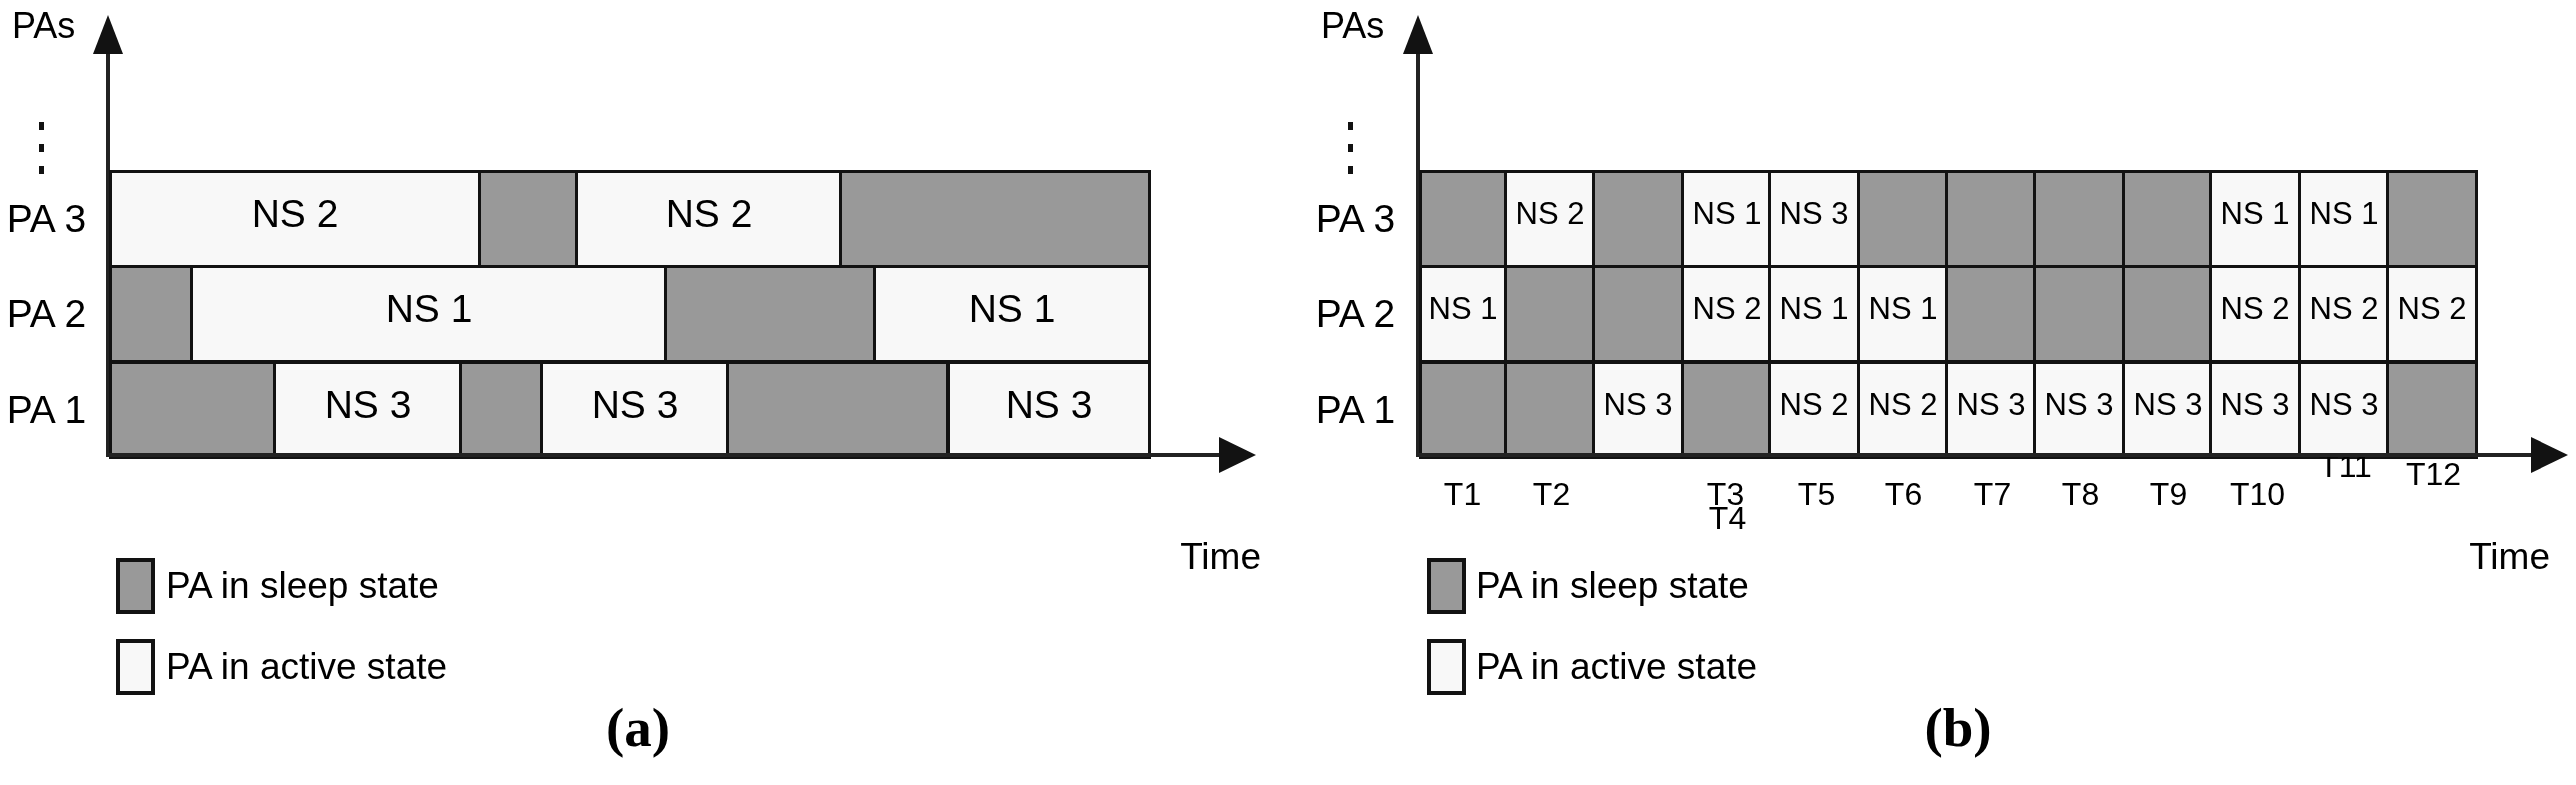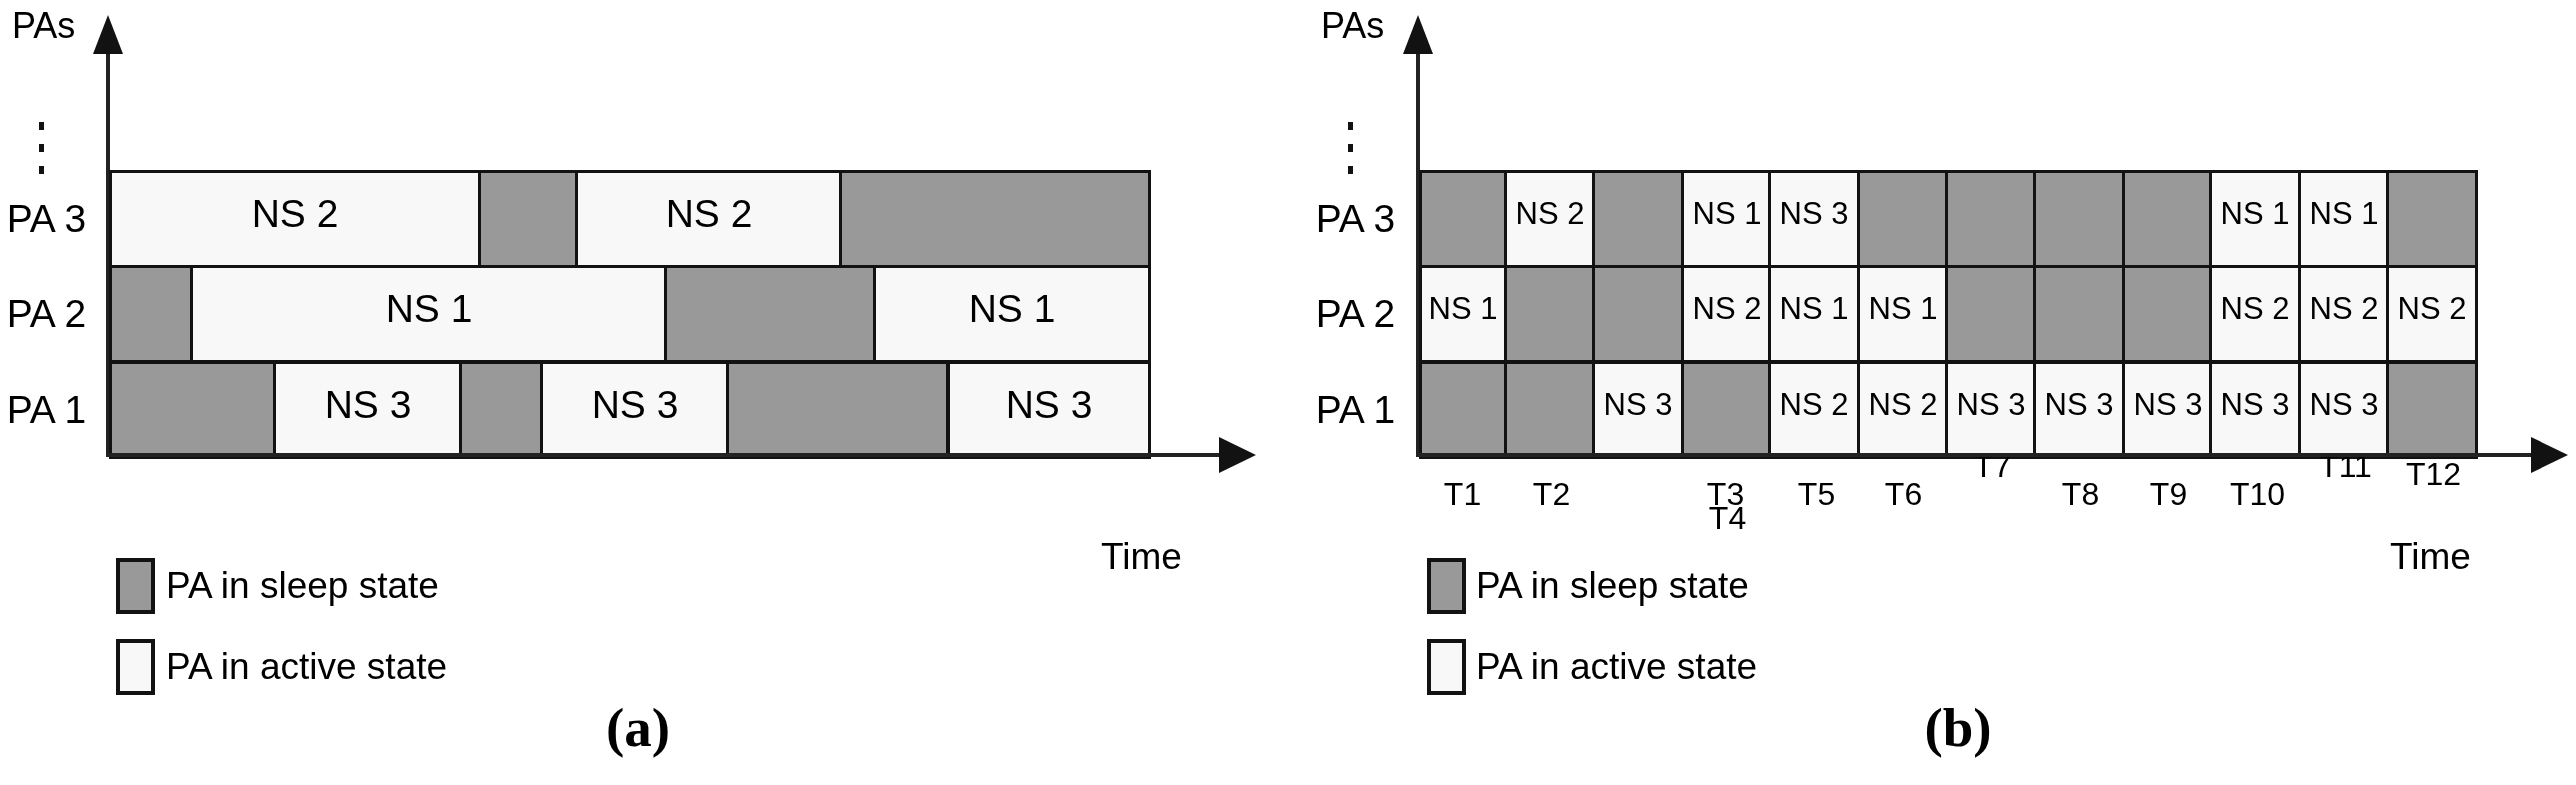--- a/index.html
+++ b/index.html
@@ -22,21 +22,21 @@
   .row-label{position:absolute;display:flex;align-items:center;justify-content:center;
     font-size:39px;white-space:nowrap}
   .cell{position:absolute;box-sizing:border-box;border:3.3px solid var(--border,#111);
     display:flex;align-items:center;justify-content:center}
   .cell.sleep{background:var(--sleep,#999)}
   .cell.active{background:var(--active,#f8f8f8)}
   .cell span{white-space:nowrap;transform:translateY(-5.3px)}
   .cell.fa span{font-size:39px}
   .cell.fb span{font-size:31px}
   .tick{position:absolute;width:93px;text-align:center;font-size:32px}
-  .time{position:absolute;width:160px;text-align:left;font-size:37px}
+  .time{position:absolute;width:160px;text-align:right;font-size:37px}
   .leg-sw{position:absolute;width:39px;height:56px;box-sizing:border-box;
     border:4px solid var(--border,#111)}
   .leg-sw.sleep{background:var(--sleep,#999)}
   .leg-sw.active{background:var(--active,#f8f8f8)}
   .leg-tx{position:absolute;font-size:37px;white-space:nowrap}
   .caption{position:absolute;width:146px;text-align:center;
     font-family:"Liberation Serif",serif;font-weight:700;font-size:55px}
 </style>
 </head>
 <body style="--sleep: #999999; --active: #f8f8f8; --border: #121212; --axis: #222222; --text: #000000;">
@@ -186,21 +186,21 @@
       </div>
       <div class="cell sleep fb" style="left: 2386px; top: 361px; width: 92px; height: 98px;"></div>
     </div>
   <div>
       <div class="tick" style="left: 1416px; top: 476px;">T1</div>
       <div class="tick" style="left: 1505px; top: 476px;">T2</div>
       <div class="tick" style="left: 1679px; top: 476px;">T3</div>
       <div class="tick" style="left: 1681px; top: 500px;">T4</div>
       <div class="tick" style="left: 1770px; top: 476px;">T5</div>
       <div class="tick" style="left: 1857px; top: 476px;">T6</div>
-      <div class="tick" style="left: 1946px; top: 448px; text-align: center;">T7</div>
+      <div class="tick" style="left: 1946px; top: 476px; text-align: center;">T7</div>
       <div class="tick" style="left: 2034px; top: 476px; text-align: center;">T8</div>
       <div class="tick" style="left: 2122px; top: 476px;">T9</div>
       <div class="tick" style="left: 2211px; top: 476px;">T10</div>
       <div class="tick" style="left: 2299px; top: 448px;">T11</div>
       <div class="tick" style="left: 2387px; top: 456px;">T12</div>
     </div>
 
   <div class="hline" style="left:1416px;top:453px;width:1122px"></div>
   <div class="arrow-right" style="left:2531px;top:437px"></div>
   <div class="time" style="left:2390px;top:536px">Time</div>

